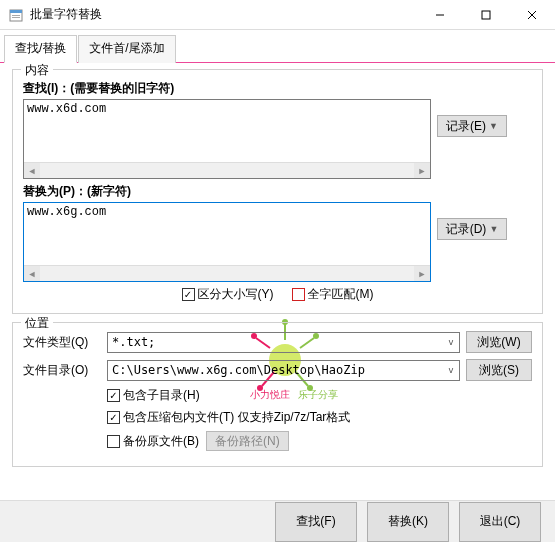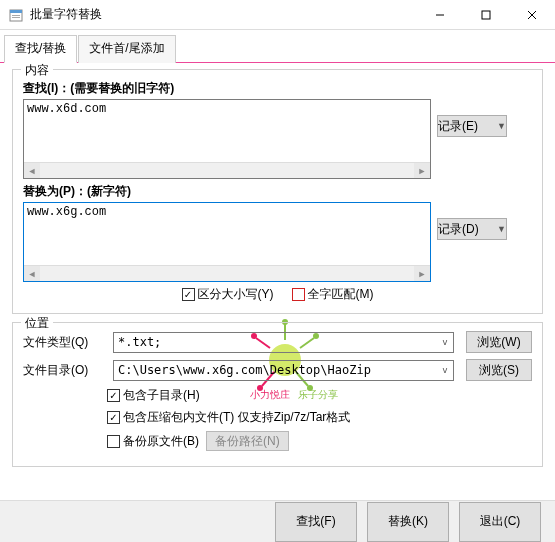--- a/index.html
+++ b/index.html
@@ -112,21 +112,21 @@
 .strack { flex: 1; background: #f0f0f0; }
 
 .rec-btn {
   width: 70px;
   height: 22px;
   background: #e1e1e1;
   border: 1px solid #adadad;
   font-size: 12px;
   display: flex;
   align-items: center;
-  justify-content: space-between;
+  justify-content: center;
   gap: 3px;
   margin-top: 16px;
 }
 .rec-btn .arr { font-size: 9px; color: #555; }
 
 .checkrow {
   display: flex;
   justify-content: center;
   gap: 18px;
   margin-top: 4px;
@@ -143,21 +143,21 @@
   display: flex; align-items: center; justify-content: center;
   font-size: 10px;
   line-height: 1;
 }
 .chkbox.red { border-color: #d02020; }
 .chkbox.checked::after { content: "✓"; color: #000; }
 
 .loc-row {
   display: flex;
   align-items: center;
-  gap: 12px;
+  gap: 6px;
   margin-bottom: 6px;
 }
 .loc-label { width: 78px; font-size: 12px; }
 .loc-input {
   flex: 1;
   height: 21px;
   border: 1px solid #7a7a7a;
   font-size: 12px;
   padding: 0 18px 0 4px;
   position: relative;

